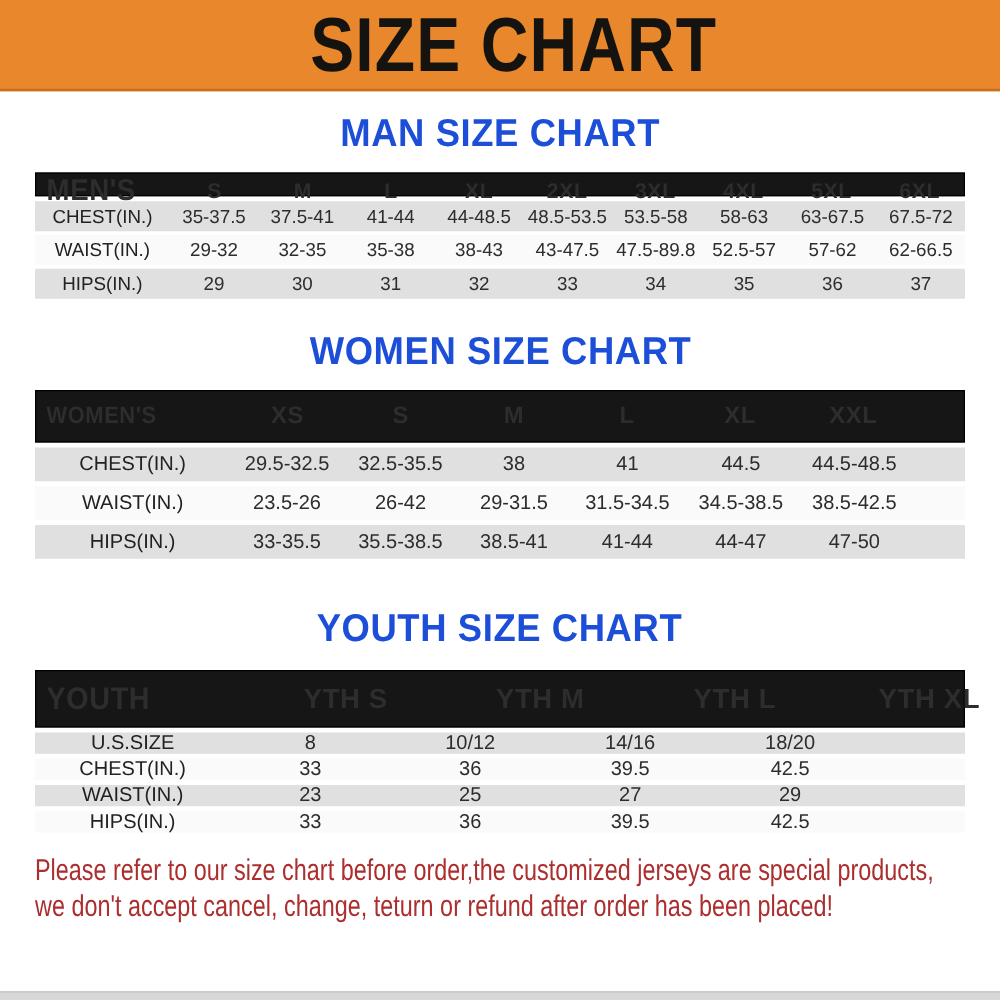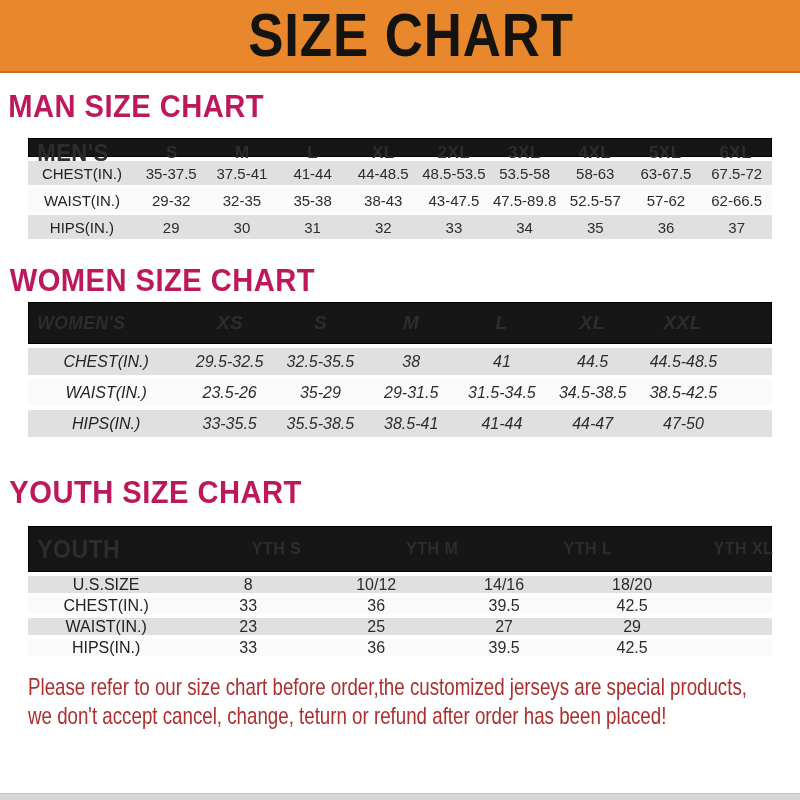--- a/index.html
+++ b/index.html
@@ -27,38 +27,38 @@
     font-weight:700;
     color:#151310;
     letter-spacing:1px;
     transform:scale(0.88,1.02);
     white-space:nowrap;
   }
 
   
   .section-heading{
     margin:0;
-    text-align:left;
+    text-align:center;
     font-size:31px;
     font-weight:700;
-    color:#be185d;
+    color:#1d4ed8;
     letter-spacing:0.5px;
   }
   .section-heading span{display:inline-block;transform:scaleX(0.94);white-space:nowrap;}
   #heading-men{margin-top:16px;}
   #heading-women{margin-top:24px;}
   #heading-youth{margin-top:38px;}
 
   
   .size-table{
     width:744px;
     margin:0 auto;
   }
   #table-men{margin-top:13px;}
-  #table-women{margin-top:3px;font-style:italic;}
+  #table-women{margin-top:13px;}
   #table-youth{margin-top:15px;}
 
   .row{
     display:grid;
     align-items:center;
     margin-bottom:3px;
   }
   #table-men  .row{grid-template-columns:14.5% repeat(9,1fr);}
   #table-women .row{grid-template-columns:21% repeat(6,12.2%) 1fr;}
   #table-youth .row{grid-template-columns:21% repeat(4,17.2%) 1fr;}
@@ -69,21 +69,21 @@
     border:1px solid #000;
     box-sizing:border-box;
     margin-bottom:4px;
   }
   #table-men  .row.head{height:19px;}
   #table-women .row.head{height:42px;}
   #table-youth .row.head{height:46px;gap:28px;}
 
   .row.head .cell{font-size:17px;font-weight:600;letter-spacing:0.5px;}
   #table-women .row.head .cell{font-size:19px;}
-  #table-youth .row.head .cell{font-size:16px;}
+  #table-youth .row.head .cell{font-size:22px;}
   .row.head .cell.label{
     justify-content:flex-start;
     padding-left:9px;
     font-size:24px;
     font-weight:700;
     letter-spacing:0.5px;
     transform-origin:left center;
     transform:scaleX(0.92);
   }
   #table-youth .row.head .cell.label{font-size:25px;}
@@ -208,21 +208,21 @@
         <div class="cell">29.5-32.5</div>
         <div class="cell">32.5-35.5</div>
         <div class="cell">38</div>
         <div class="cell">41</div>
         <div class="cell">44.5</div>
         <div class="cell">44.5-48.5</div>
       </div>
       <div class="row data stripe-white">
         <div class="cell label">WAIST(IN.)</div>
         <div class="cell">23.5-26</div>
-        <div class="cell">35-29</div>
+        <div class="cell">26-42</div>
         <div class="cell">29-31.5</div>
         <div class="cell">31.5-34.5</div>
         <div class="cell">34.5-38.5</div>
         <div class="cell">38.5-42.5</div>
       </div>
       <div class="row data stripe-gray">
         <div class="cell label">HIPS(IN.)</div>
         <div class="cell">33-35.5</div>
         <div class="cell">35.5-38.5</div>
         <div class="cell">38.5-41</div>

